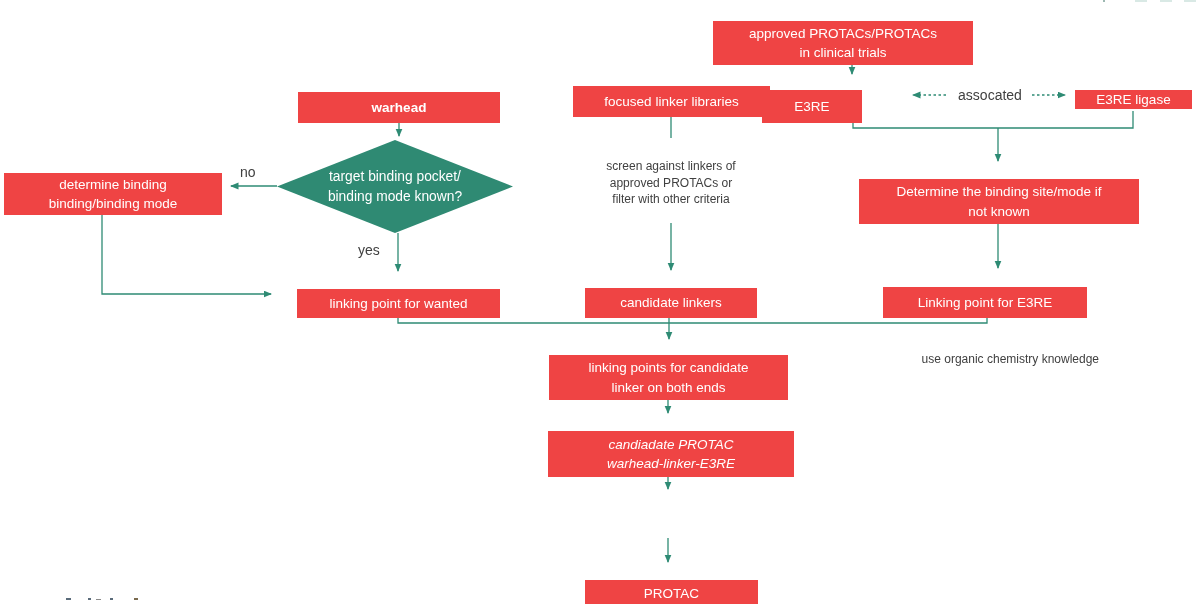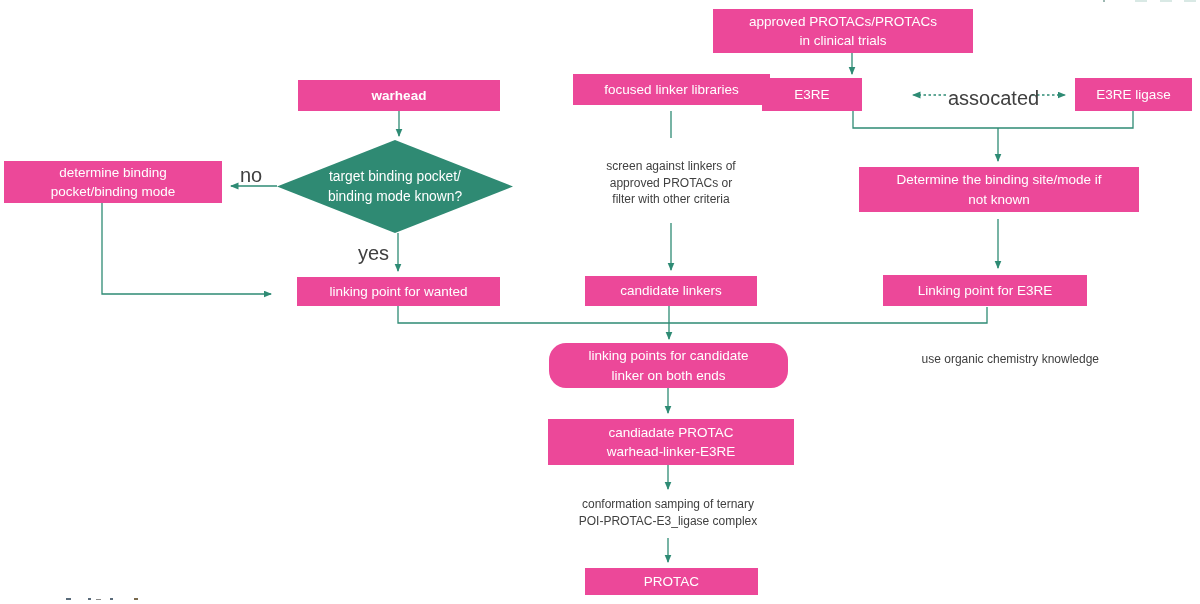--- a/index.html
+++ b/index.html
@@ -2,36 +2,36 @@
 <html><head>
 <meta charset="utf-8">
 <style>
   html,body{margin:0;padding:0;background:#ffffff;}
   #stage{
     position:relative;width:1200px;height:604px;overflow:hidden;background:#ffffff;
     font-family:"Liberation Sans", sans-serif;
   }
   .node{
     position:absolute;display:flex;align-items:center;justify-content:center;
-    background:#ec4899;color:#ffffff;text-align:center;
-    font-size:13.5px;line-height:1.42;white-space:pre-line;
+    background:#ef4444;color:#ffffff;text-align:center;
+    font-size:13.5px;line-height:1.42;white-space:pre-line;margin-top:12px;
   }
   .diamond{
     position:absolute;display:flex;align-items:center;justify-content:center;
     background:#2f8a73;color:#ffffff;text-align:center;
     font-size:13.8px;line-height:1.4;white-space:pre-line;
     clip-path:polygon(50% 0%,100% 50%,50% 100%,0% 50%);
   }
   .note{
     position:absolute;color:#404040;text-align:center;
     font-size:12px;line-height:1.38;white-space:pre-line;
   }
   .note.left{text-align:right;}
   .edge-label{
-    position:absolute;color:#404040;font-size:20px;white-space:nowrap;
+    position:absolute;color:#404040;font-size:14px;white-space:nowrap;
   }
   svg.connectors{position:absolute;left:0;top:0;pointer-events:none;}
   .artifact{position:absolute;}
 </style>
 </head>
 <body>
 
 <div id="stage">
 
   <svg class="connectors" width="1200" height="604" viewBox="0 0 1200 604">
@@ -78,59 +78,57 @@
 
   <div class="node" style="left:713px;top:9px;width:260px;height:44px;">approved PROTACs/PROTACs
 in clinical trials</div>
 
   <div class="node" style="left:298px;top:80px;width:202px;height:31px;font-weight:bold;">warhead</div>
 
   <div class="node" style="left:573px;top:74px;width:197px;height:31px;">focused linker libraries</div>
 
   <div class="node" style="left:762px;top:78px;width:100px;height:33px;">E3RE</div>
 
-  <div class="node" style="left:1075px;top:78px;width:117px;height:33px;">E3RE ligase</div>
+  <div class="node" style="left:1075px;top:78px;width:117px;height:19px;">E3RE ligase</div>
 
   <div class="node" style="left:4px;top:161px;width:218px;height:42px;">determine binding
-pocket/binding mode</div>
+binding/binding mode</div>
 
   <div class="diamond" style="left:277px;top:140px;width:236px;height:93px;">target binding pocket/
 binding mode known?</div>
 
   <div class="node" style="left:859px;top:167px;width:280px;height:45px;">Determine the binding site/mode if
 not known</div>
 
   <div class="node" style="left:297px;top:277px;width:203px;height:29px;">linking point for wanted</div>
 
   <div class="node" style="left:585px;top:276px;width:172px;height:30px;">candidate linkers</div>
 
   <div class="node" style="left:883px;top:275px;width:204px;height:31px;">Linking point for E3RE</div>
 
-  <div class="node" style="left:549px;top:343px;width:239px;height:45px;border-radius:17px;">linking points for candidate
+  <div class="node" style="left:549px;top:343px;width:239px;height:45px;">linking points for candidate
 linker on both ends</div>
 
-  <div class="node" style="left:548px;top:419px;width:246px;height:46px;">candiadate PROTAC
+  <div class="node" style="left:548px;top:419px;width:246px;height:46px;font-style:italic;">candiadate PROTAC
 warhead-linker-E3RE</div>
 
   <div class="node" style="left:585px;top:568px;width:173px;height:27px;">PROTAC</div>
 
   <div class="edge-label" style="left:240px;top:164px;">no</div>
 
   <div class="edge-label" style="left:358px;top:242px;">yes</div>
 
   <div class="edge-label" style="left:948px;top:87px;width:84px;text-align:center;">assocated</div>
 
   <div class="note" style="left:561px;top:158px;width:220px;">screen against linkers of
 approved PROTACs or
 filter with other criteria</div>
 
   <div class="note left" style="left:839px;top:351px;width:260px;">use organic chemistry knowledge</div>
 
-  <div class="note" style="left:518px;top:496px;width:300px;">conformation samping of ternary
-POI-PROTAC-E3_ligase complex</div>
 
   <div class="artifact" style="left:1103px;top:0;width:2px;height:2px;background:#9db8b2;"></div>
   <div class="artifact" style="left:1135px;top:0;width:12px;height:2px;background:#d9e9e5;"></div>
   <div class="artifact" style="left:1160px;top:0;width:12px;height:2px;background:#d9e9e5;"></div>
   <div class="artifact" style="left:1184px;top:0;width:12px;height:2px;background:#d9e9e5;"></div>
   <div class="artifact" style="left:66px;top:598px;width:5px;height:2px;background:#5a6b7a;"></div>
   <div class="artifact" style="left:88px;top:598px;width:3px;height:2px;background:#5a6b7a;"></div>
   <div class="artifact" style="left:96px;top:599px;width:5px;height:1px;background:#8a8a8a;"></div>
   <div class="artifact" style="left:110px;top:598px;width:3px;height:2px;background:#5a6b7a;"></div>
   <div class="artifact" style="left:134px;top:598px;width:4px;height:2px;background:#7a6a4e;"></div>

